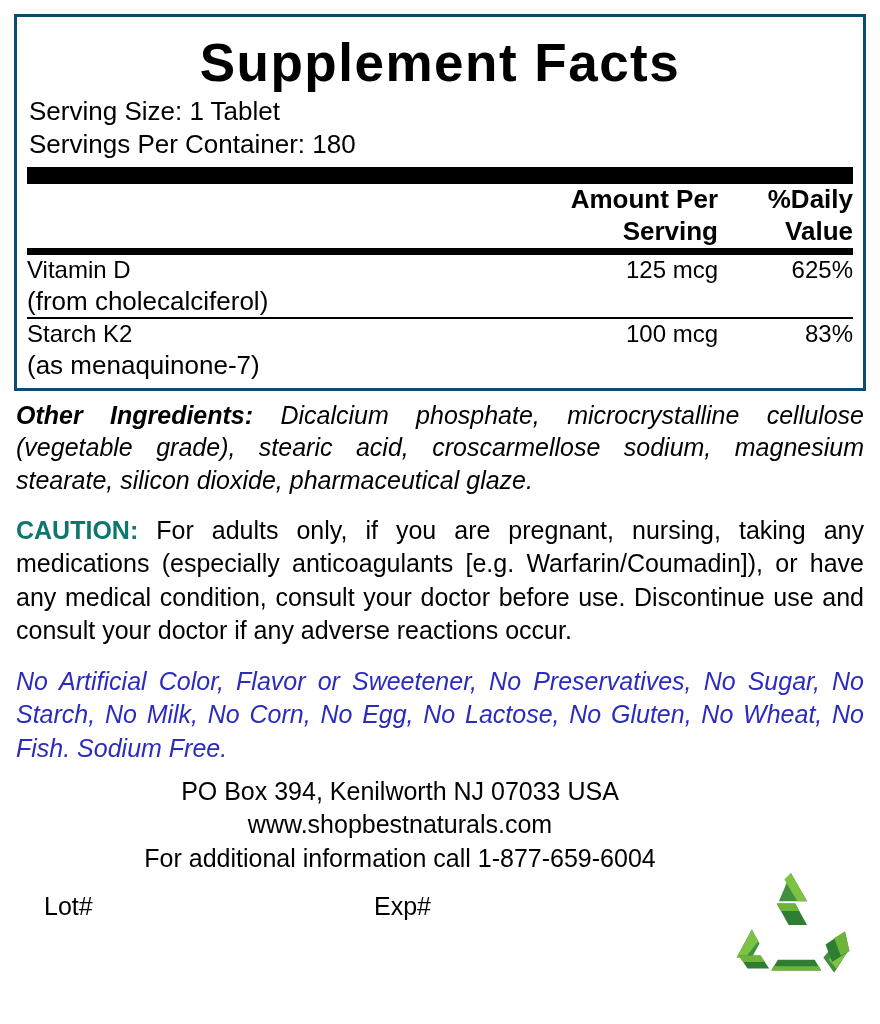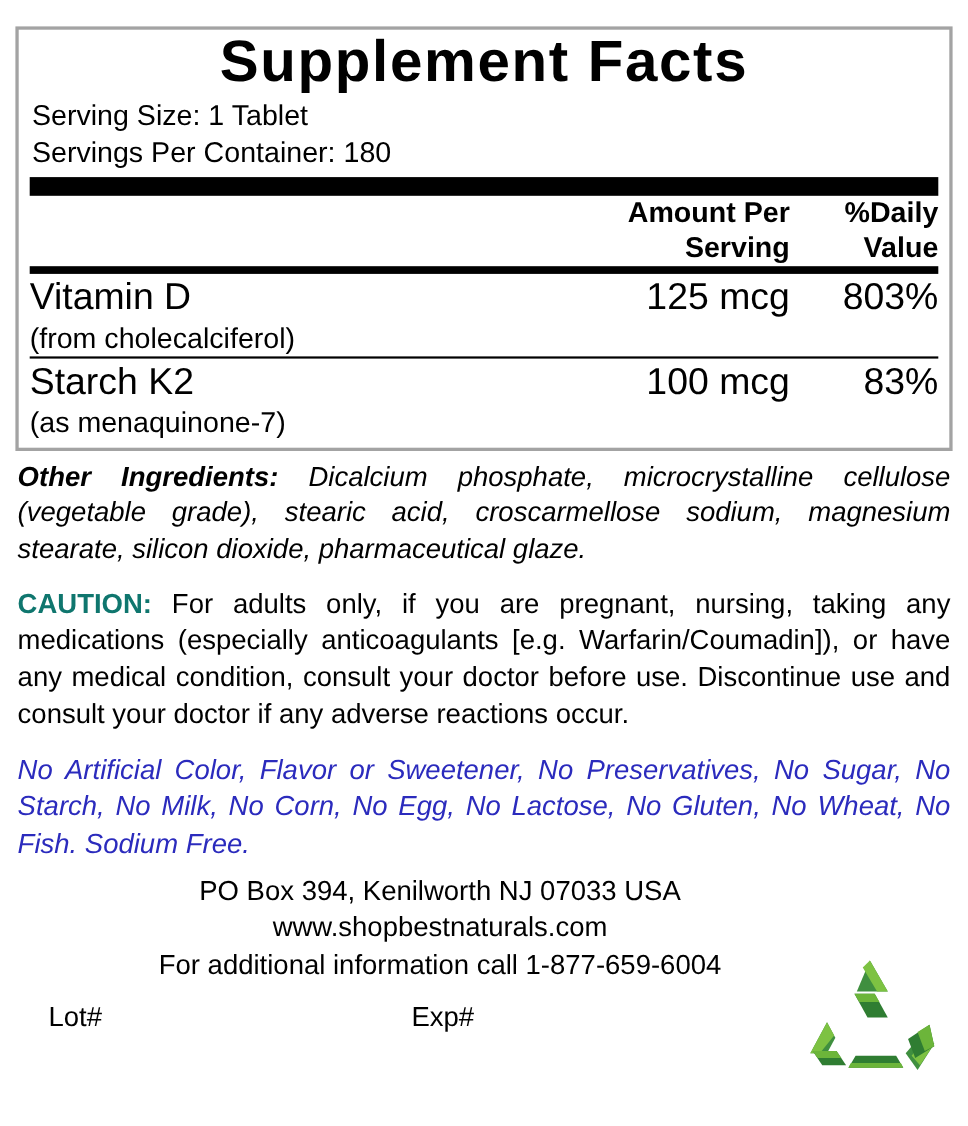--- a/index.html
+++ b/index.html
@@ -17,24 +17,24 @@
   .label {
     position: relative;
     width: 880px;
     height: 1024px;
     box-sizing: border-box;
     padding: 8px 14px 0 14px;
   }
 
   
   .facts-panel {
-    border: 3px solid #a3a3a3;
+    border: 3px solid #0c4a6e;
     box-sizing: border-box;
-    padding: 0 10px 6px 10px;
-    margin: 16px 0 0 0;
+    padding: 16px 10px 6px 10px;
+    margin: 6px 0 0 0;
   }
   .facts-title {
     font-size: 53px;
     font-weight: bold;
     letter-spacing: 1.5px;
     line-height: 1.05;
     text-align: center;
     margin: 2px 0 4px 0;
     white-space: nowrap;
   }
@@ -72,21 +72,21 @@
   .col-amt  { text-align: right; width: 215px; }
   .col-dv   { text-align: right; width: 135px; }
 
   .hdr-cell {
     font-weight: bold;
     font-size: 26px;
     line-height: 1.22;
     padding: 4px 0 4px 0;
   }
   .row-main td {
-    font-size: 34px;
+    font-size: 24px;
     line-height: 1.25;
     padding-top: 5px;
   }
   .row-sub td {
     font-size: 26px;
     line-height: 1.25;
     padding-bottom: 4px;
   }
   .sub-indent { padding-left: 30px; }
 
@@ -181,21 +181,21 @@
     </tbody>
       </table>
 
     <div class="rule-med"></div>
 
     <table class="facts">
       <tbody>
           <tr class="row-main">
         <td class="col-name">Vitamin D</td>
         <td class="col-amt">125 mcg</td>
-        <td class="col-dv">803%</td>
+        <td class="col-dv">625%</td>
       </tr>
       <tr class="row-sub">
         <td class="col-name sub-indent">(from cholecalciferol)</td>
         <td class="col-amt"></td>
         <td class="col-dv"></td>
       </tr>
     </tbody>
       </table>
 
     <div class="rule-thin"></div>

